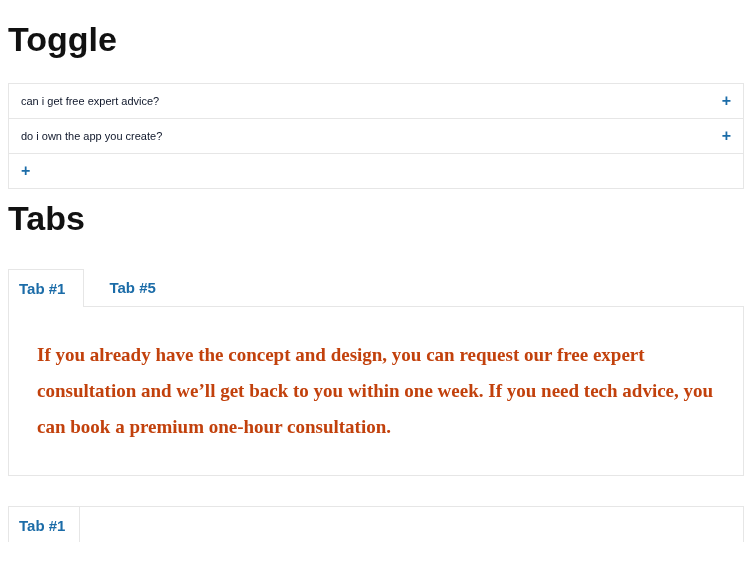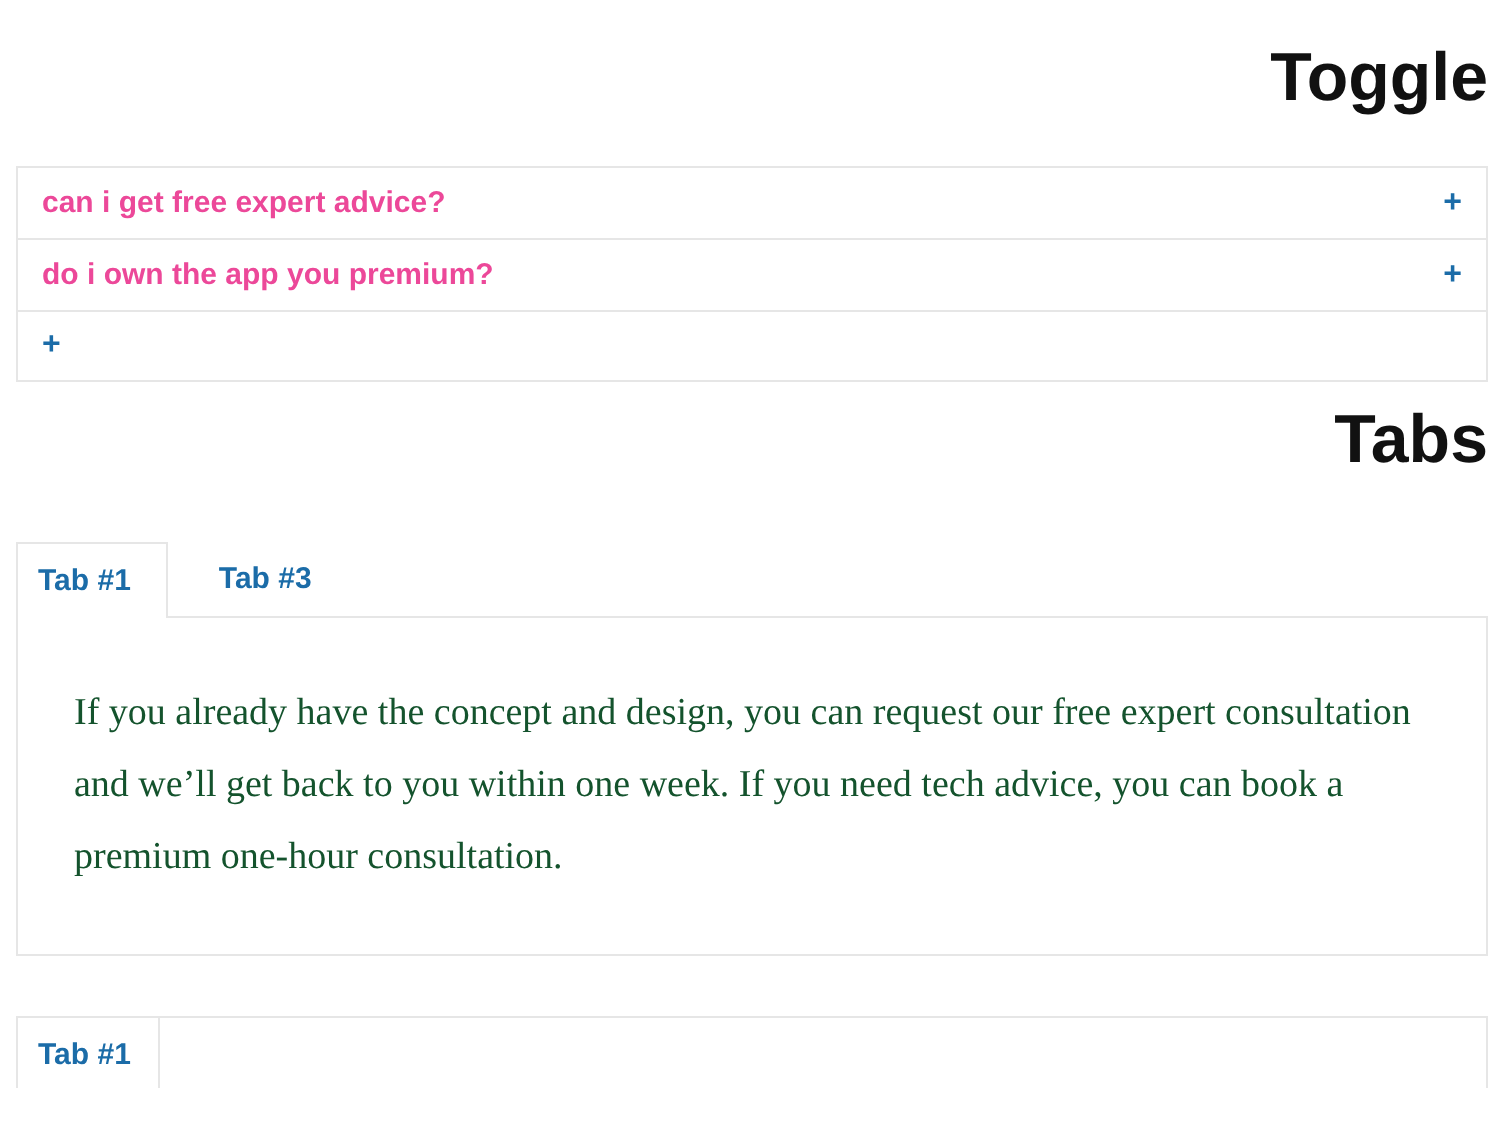--- a/index.html
+++ b/index.html
@@ -6,43 +6,43 @@
   body {
     font-family: Arial, Helvetica, sans-serif;
     background: #fff;
     color: #222;
     padding: 10px 8px;
     width: 752px;
   }
   .section-title {
     font-size: 34px;
     font-weight: 900;
-    text-align: right;
+    text-align: left;
     margin: 10px 0 24px 0;
     color: #111;
   }
   .section-title.tabs {
     margin-bottom: 30px;
   }
   .accordion {
     border: 1px solid #e6e6e6;
     border-bottom: none;
   }
   .accordion-item {
     display: flex;
     justify-content: space-between;
     align-items: center;
     padding: 9px 12px;
     border-bottom: 1px solid #e6e6e6;
     cursor: pointer;
   }
   .accordion-label {
-    color: #ec4899;
-    font-weight: 700;
-    font-size: 15px;
+    color: #0f172a;
+    font-weight: 400;
+    font-size: 11px;
   }
   .plus {
     color: #1b6ca8;
     font-weight: 700;
     font-size: 16px;
     line-height: 1;
   }
   .tabbar {
     display: flex;
     align-items: flex-end;
@@ -65,21 +65,22 @@
     position: relative;
     top: 1px;
   }
   .tab-panel {
     border: 1px solid #e6e6e6;
     border-top: none;
     padding: 30px 28px 30px 28px;
     font-family: Georgia, 'Times New Roman', serif;
     font-size: 19px;
     line-height: 1.9;
-    color: #14532d;
+    color: #c2410c;
+    font-weight: bold;
   }
   .tabbar2 {
     margin-top: 30px;
     border: 1px solid #e6e6e6;
     border-bottom: none;
     padding: 0;
     display: flex;
   }
   .tab2 {
     padding: 10px 14px 8px 10px;
@@ -94,32 +95,32 @@
 <body>
 
 <h2 class="section-title">Toggle</h2>
 
 <div class="accordion">
   <div class="accordion-item">
     <span class="accordion-label">can i get free expert advice?</span>
     <span class="plus">+</span>
   </div>
   <div class="accordion-item">
-    <span class="accordion-label">do i own the app you premium?</span>
+    <span class="accordion-label">do i own the app you create?</span>
     <span class="plus">+</span>
   </div>
   <div class="accordion-item">
     <span class="plus">+</span>
   </div>
 </div>
 
 <h2 class="section-title tabs">Tabs</h2>
 
 <div class="tabbar">
   <div class="tab active">Tab #1</div>
-  <div class="tab">Tab #3</div>
+  <div class="tab">Tab #5</div>
 </div>
 
 <div class="tab-panel">If you already have the concept and design, you can request our free expert consultation and we’ll get back to you within one week. If you need tech advice, you can book a premium one-hour consultation.</div>
 
 <div class="tabbar2">
   <div class="tab2">Tab #1</div>
 </div>
 
 </body></html>

